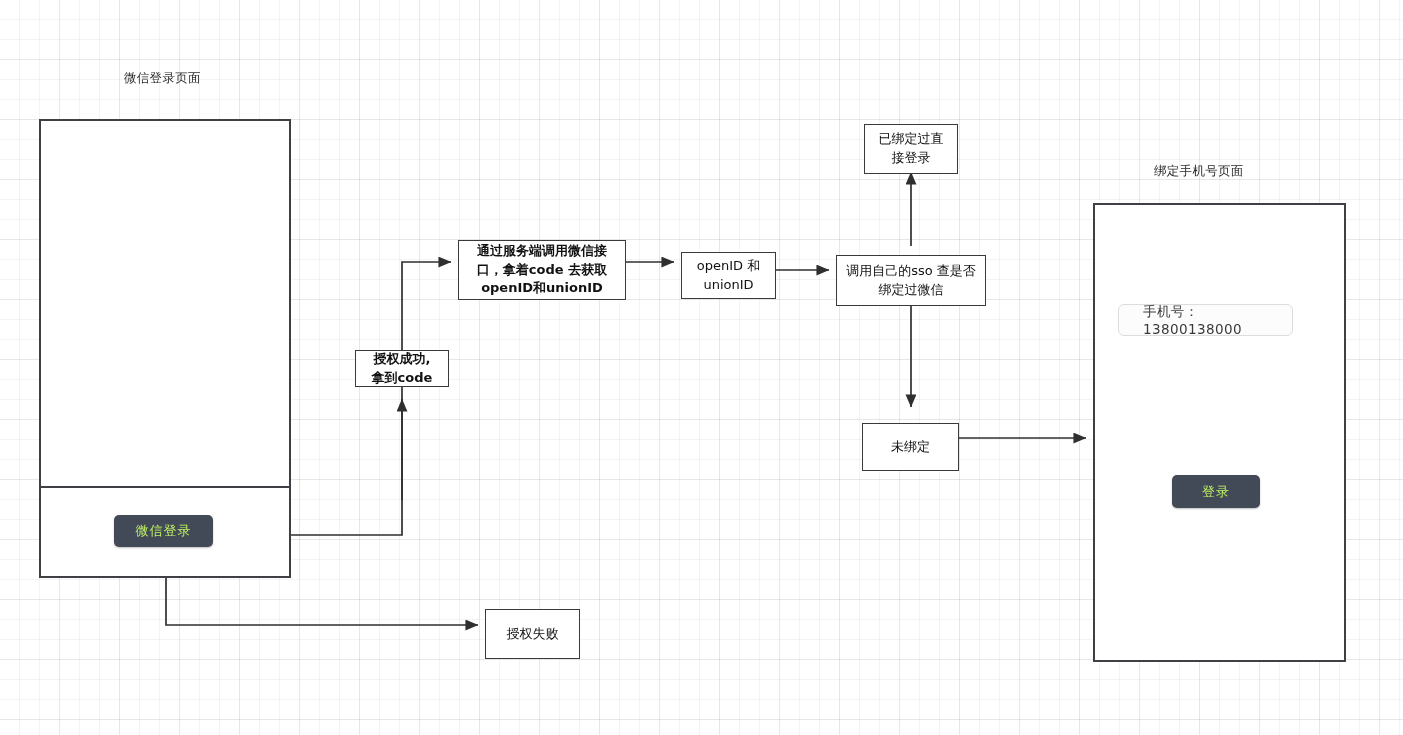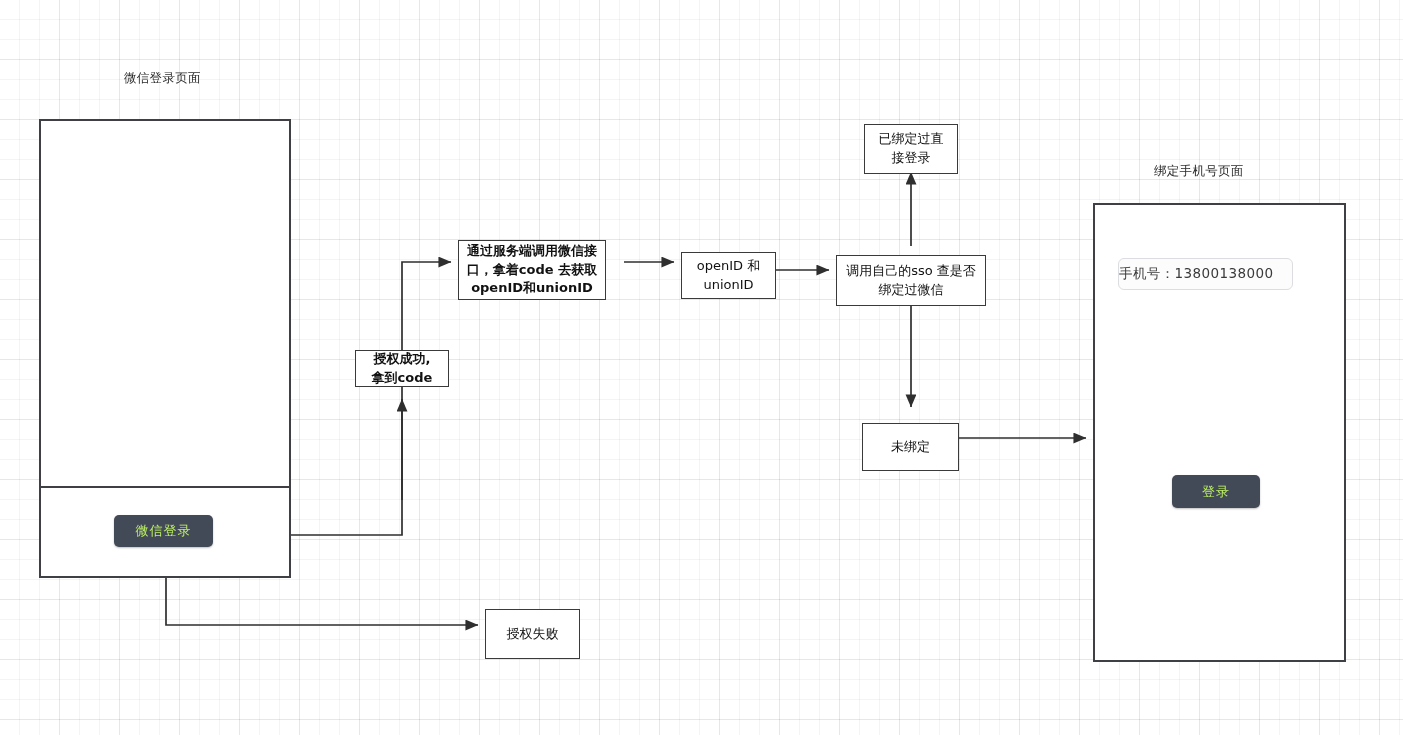--- a/index.html
+++ b/index.html
@@ -57,45 +57,46 @@
   }
   #btn-wechat-login{left:114px;top:515px;width:99px;height:32px;}
   #btn-login{left:1172px;top:475px;width:88px;height:33px;}
 
   .input-field{
     position:absolute;
     background:#fcfcfd;
     border:1px solid #dcdde0;
     border-radius:6px;
     display:flex;align-items:center;
-    padding-left:0;
+    padding-left:24px;
     box-sizing:border-box;
     font-size:13.5px;
     color:#3a3a3a;
     letter-spacing:.4px;
+    margin-top:46px;
   }
   #field-phone{left:1118px;top:258px;width:175px;height:32px;}
   #field-code{left:1121px;top:326px;width:172px;height:30px;}
 
   
   .flowbox{
     position:absolute;
     background:#ffffff;
     border:1.6px solid #3a3a3a;
     box-sizing:border-box;
     display:flex;align-items:center;justify-content:center;
     text-align:center;
     font-size:13px;
     color:#111111;
     line-height:1.45;
     font-weight:600;
     padding:2px 6px;
     margin-top:9px;
   }
-  #box-call-api{left:458px;top:231px;width:148px;height:60px;}
+  #box-call-api{left:458px;top:231px;width:168px;height:60px;}
   #box-openid{left:681px;top:243px;width:95px;height:47px;font-weight:400;}
   #box-sso{left:836px;top:246px;width:150px;height:51px;font-weight:400;}
   #box-bound{left:864px;top:115px;width:94px;height:50px;font-weight:400;}
   #box-unbound{left:862px;top:414px;width:97px;height:48px;font-weight:400;}
   #box-auth-success{left:355px;top:341px;width:94px;height:37px;}
   #box-auth-fail{left:485px;top:600px;width:95px;height:50px;font-weight:400;}
 
   .watermark{
     position:absolute;left:1122px;top:690px;
     font-size:19px;color:#c9c9c9;

